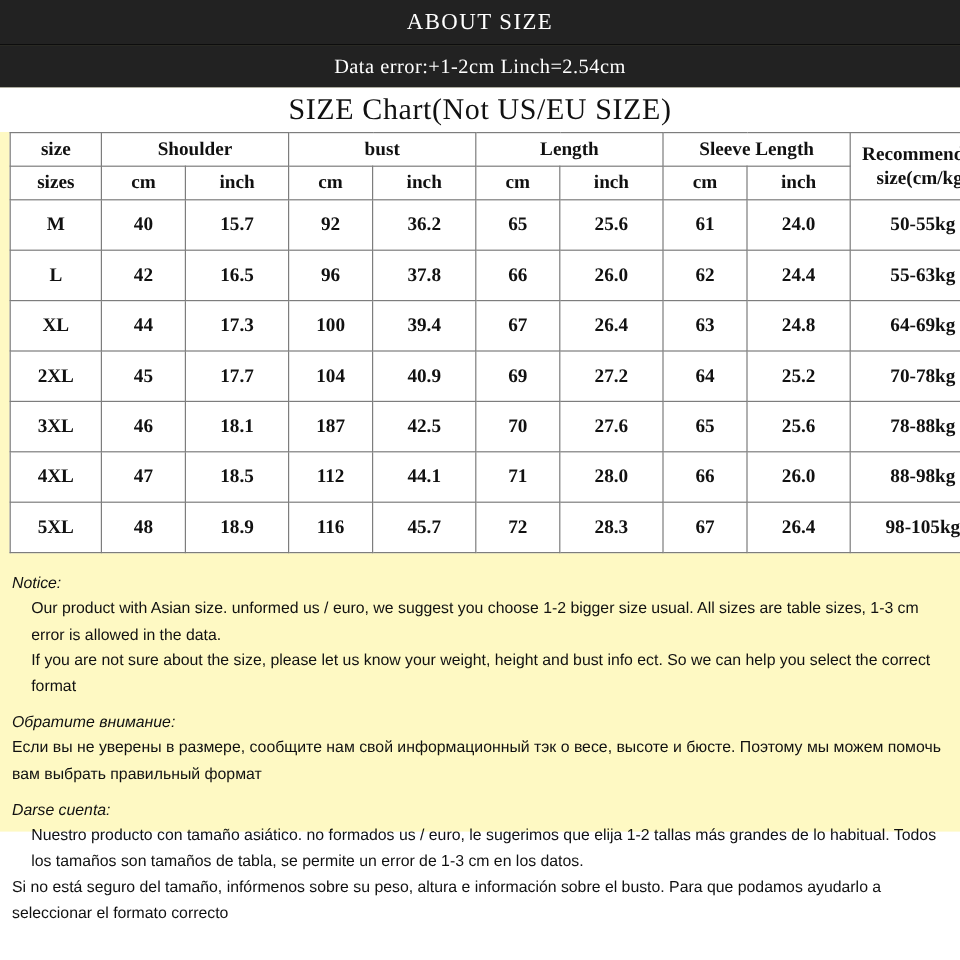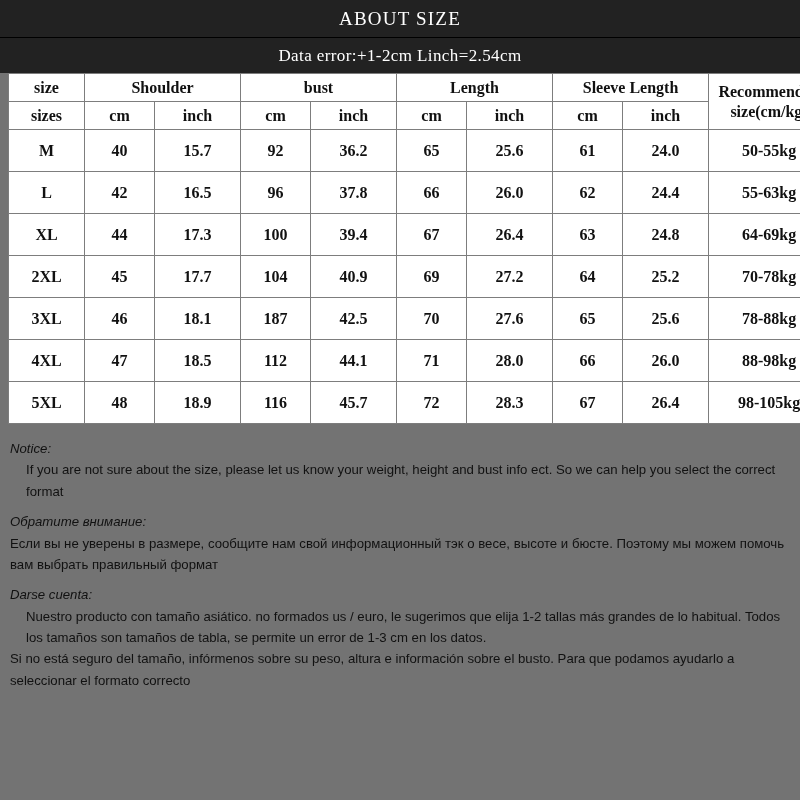--- a/index.html
+++ b/index.html
@@ -10,22 +10,22 @@
   body {
     width: 800px;
     height: 800px;
     font-family: "Liberation Sans", sans-serif;
     color: #000000;
     overflow: hidden;
   }
   #page {
     position: relative;
     width: 800px;
-    height: 800px;
-    background: #737373;
+    height: 693px;
+    background: #fef9c3;
   }
 
   
   .banner {
     background: #222222;
     color: #ffffff;
     text-align: center;
     font-family: "Liberation Serif", serif;
     display: flex;
     align-items: center;
@@ -119,20 +119,23 @@
 <div id="page">
 
   <div class="banner" id="banner-about">
     <span>ABOUT SIZE</span>
   </div>
 
   <div class="banner" id="banner-note">
     <span>Data error:+1-2cm Linch=2.54cm</span>
   </div>
 
+  <div id="chart-title">
+    <span>SIZE Chart(Not US/EU SIZE)</span>
+  </div>
 
   <div id="size-table-wrap">
     <table class="size-table">
       <colgroup>
         <col class="col-size">
           <col class="col-cm">
           <col class="col-inch">
         <col class="col-cm">
           <col class="col-inch">
         <col class="col-cm">
@@ -251,20 +254,21 @@
             <td>98-105kg</td>
           </tr>
         </tbody>
     </table>
   </div>
 
   <div id="notices">
 
     <div class="notice-block">
       <p class="notice-para notice-head">Notice:</p>
+      <p class="notice-para indent">Our product with Asian size. unformed us / euro, we suggest you choose 1-2 bigger size usual. All sizes are table sizes, 1-3 cm error is allowed in the data.</p>
       <p class="notice-para indent">If you are not sure about the size, please let us know your weight, height and bust info ect. So we can help you select the correct format</p>
     </div>
 
     <div class="notice-block">
       <p class="notice-para notice-head">Обратите внимание:</p>
       <p class="notice-para">Если вы не уверены в размере, сообщите нам свой информационный тэк о весе, высоте и бюсте. Поэтому мы можем помочь вам выбрать правильный формат</p>
     </div>
 
     <div class="notice-block">
       <p class="notice-para notice-head">Darse cuenta:</p>

